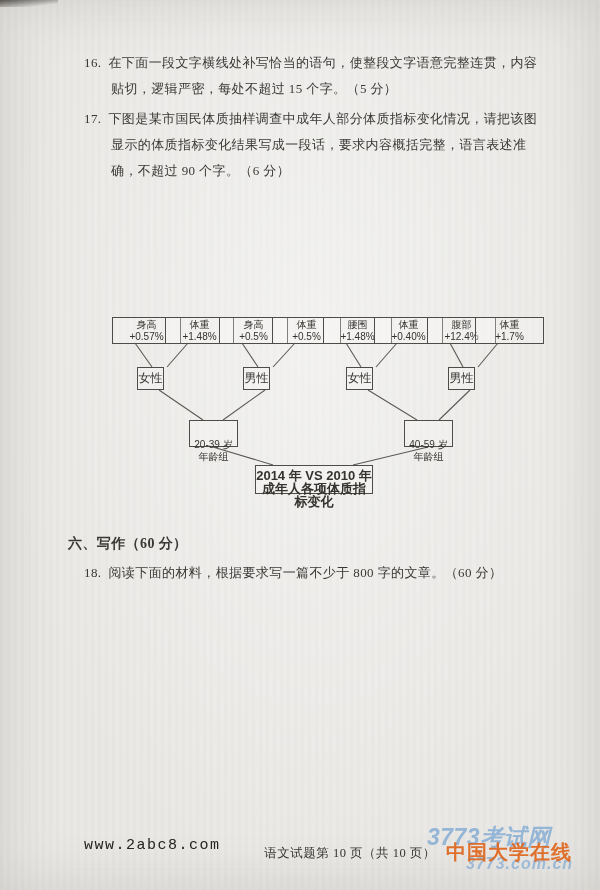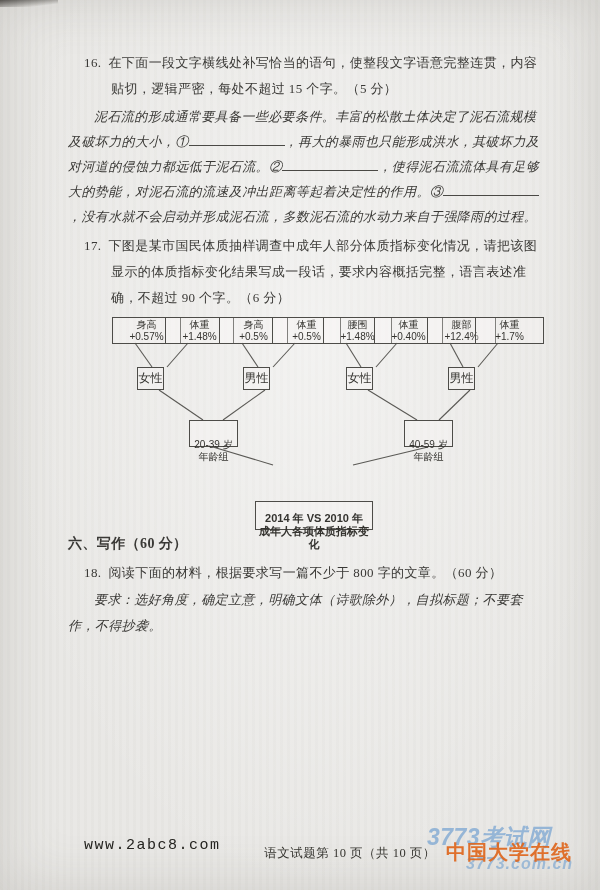--- a/index.html
+++ b/index.html
@@ -39,21 +39,21 @@
   #diagram svg{position:absolute;left:0;top:0;}
   .dbox{
     position:absolute;border:1.2px solid #4d4c48;text-align:center;
     background:rgba(251,250,247,0.3);
     font-family:"Liberation Sans","DejaVu Sans",sans-serif;color:#34332f;
     box-sizing:border-box;
   }
   .ind{width:69px;height:27px;font-size:10px;line-height:12px;padding-top:1px;}
   .gender{width:27px;height:23px;font-size:12px;line-height:21px;}
   .age{width:49px;height:27px;font-size:10px;line-height:12px;padding-top:18px;}
-  .rootbox{width:118px;height:29px;font-size:11px;line-height:13px;padding-top:10px;font-weight:bold;margin-top:36px;}
+  .rootbox{width:118px;height:29px;font-size:13px;line-height:13px;padding-top:3px;font-weight:bold;}
   
   .footer-url{
     position:absolute;left:84px;top:837px;
     font-family:"Liberation Mono","DejaVu Sans Mono",monospace;
     font-size:15px;letter-spacing:1.5px;color:#24231f;
   }
   .footer-page{
     position:absolute;left:245px;top:845px;width:210px;text-align:center;
     font-size:12.5px;color:#35342f;letter-spacing:0.5px;
   }
@@ -81,23 +81,20 @@
 
 <div class="texture"></div>
 <div class="corner-smudge"></div>
 
 <div class="col" id="col1">
 
   <div class="q">
     <span class="q-num">16.</span><span>在下面一段文字横线处补写恰当的语句，使整段文字语意完整连贯，内容贴切，逻辑严密，每处不超过 15 个字。（5 分）</span>
   </div>
 
-  <div class="passage">
-    <span>泥石流的形成通常要具备一些必要条件。丰富的松散土体决定了泥石流规模及破坏力的大小，①</span><span class="blank"></span><span>，再大的暴雨也只能形成洪水，其破坏力及对河道的侵蚀力都远低于泥石流。②</span><span class="blank"></span><span>，使得泥石流流体具有足够大的势能，对泥石流的流速及冲出距离等起着决定性的作用。③</span><span class="blank"></span><span>，没有水就不会启动并形成泥石流，多数泥石流的水动力来自于强降雨的过程。</span>
-  </div>
 
   <div class="q" id="q17">
     <span class="q-num">17.</span><span>下图是某市国民体质抽样调查中成年人部分体质指标变化情况，请把该图显示的体质指标变化结果写成一段话，要求内容概括完整，语言表述准确，不超过 90 个字。（6 分）</span>
   </div>
 </div>
 
 <div id="diagram">
   <svg width="505" height="195" viewBox="0 0 505 195">
     <g stroke="#5a5955" stroke-width="1.1" fill="none">
       <line x1="80" y1="35" x2="97" y2="59"></line>
@@ -170,20 +167,19 @@
     </div>
 </div>
 
 <div class="col" id="col2">
   <div class="section-title">六、写作（60 分）</div>
 
   <div class="q" id="q18">
     <span class="q-num">18.</span><span>阅读下面的材料，根据要求写一篇不少于 800 字的文章。（60 分）</span>
   </div>
 
-  <div class="requirement">要求：选好角度，确定立意，明确文体（诗歌除外），自拟标题；不要套作，不得抄袭。</div>
 </div>
 
 <div class="footer-url">www.2abc8.com</div>
 <div class="footer-page">语文试题第 10 页（共 10 页）</div>
 <div class="wm-main">3773考试网</div>
 <div class="wm-sub">3773.com.cn</div>
 <div class="wm-overlay">中国大学在线</div>
 
 </body></html>

